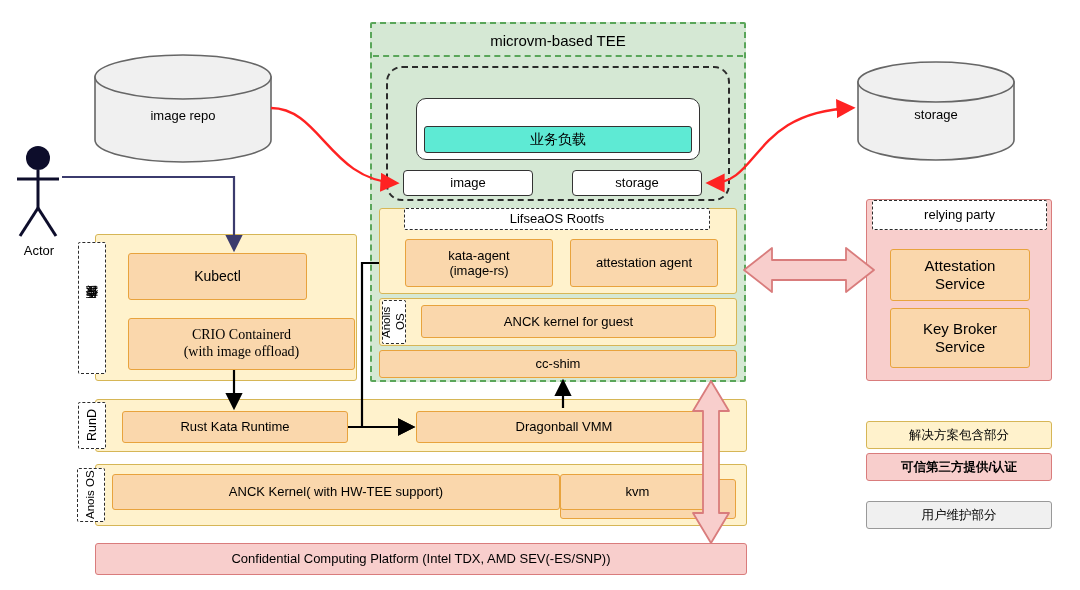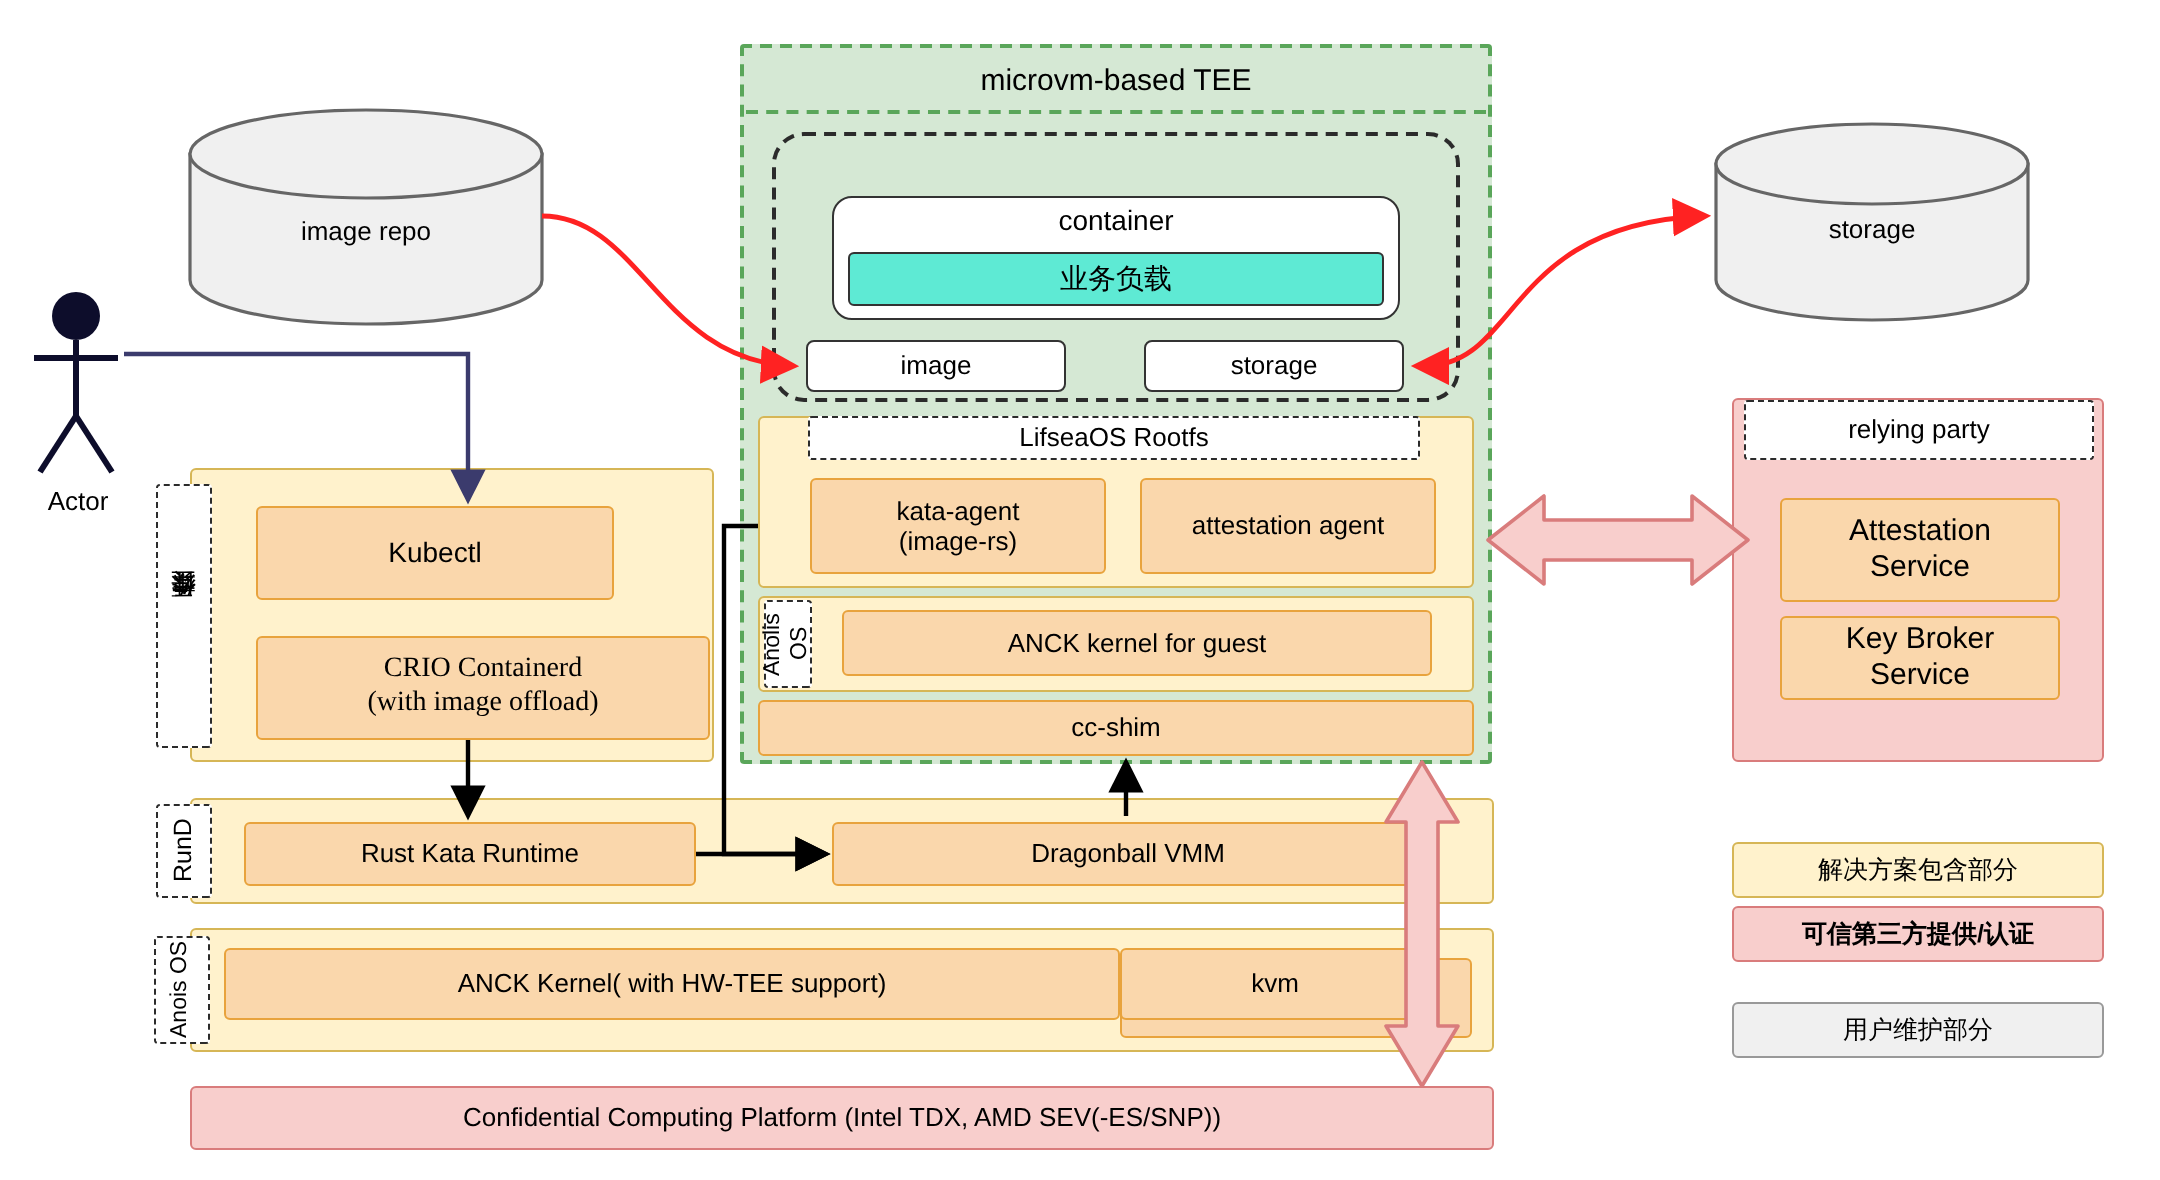--- a/index.html
+++ b/index.html
@@ -35,21 +35,20 @@
 <div id="stage">
 
   <div class="abs tee" style="left:370px;top:22px;width:376px;height:360px;"></div>
   <div class="abs ctr t15" style="left:370px;top:30px;width:376px;height:22px;">microvm-based TEE</div>
 
   <div class="abs" style="left:373px;top:55px;width:370px;height:0;border-top:2.5px dashed #5aa65a;"></div>
 
   <div class="abs poddash" style="left:386px;top:66px;width:344px;height:135px;"></div>
 
   <div class="abs whiteround" style="left:416px;top:98px;width:284px;height:62px;"></div>
-  <div class="abs ctr t14" style="left:416px;top:101px;width:284px;height:19px;">container</div>
   <div class="abs white ctr t14" style="left:424px;top:126px;width:268px;height:27px;">业务负载</div>
 
   <div class="abs whiteround ctr t13" style="left:403px;top:170px;width:130px;height:26px;border-radius:4px;">image</div>
   <div class="abs whiteround ctr t13" style="left:572px;top:170px;width:130px;height:26px;border-radius:4px;">storage</div>
 
   <div class="abs yellow" style="left:379px;top:208px;width:358px;height:86px;"></div>
   <div class="abs dashblk ctr t13" style="left:404px;top:208px;width:306px;height:22px;">LifseaOS Rootfs</div>
   <div class="abs orange ctr t13" style="left:405px;top:239px;width:148px;height:48px;flex-direction:column;">
      <span>kata-agent</span>
      <span>(image-rs)</span>
@@ -106,21 +105,21 @@
   <div class="abs orange ctr t13" style="left:560px;top:474px;width:155px;height:36px;">kvm</div>
 
   <div class="abs pink ctr t13" style="left:95px;top:543px;width:652px;height:32px;">Confidential Computing Platform (Intel TDX, AMD SEV(-ES/SNP))</div>
 
   <div class="abs pink" style="left:866px;top:199px;width:186px;height:182px;"></div>
   <div class="abs dashblk ctr t13" style="left:872px;top:200px;width:175px;height:30px;">relying party</div>
   <div class="abs orange ctr t15" style="left:890px;top:249px;width:140px;height:52px;flex-direction:column;">
      <span>Attestation</span>
      <span>Service</span>
   </div>
-  <div class="abs orange ctr t15" style="left:890px;top:308px;width:140px;height:42px;flex-direction:column;">
+  <div class="abs orange ctr t15" style="left:890px;top:308px;width:140px;height:60px;flex-direction:column;">
      <span>Key Broker</span>
      <span>Service</span>
   </div>
 
   <div class="abs yellow ctr t12" style="left:866px;top:421px;width:186px;height:28px;">解决方案包含部分</div>
   <div class="abs pink ctr t12" style="left:866px;top:453px;width:186px;height:28px;font-weight:bold;">可信第三方提供/认证</div>
   <div class="abs gray ctr t12" style="left:866px;top:501px;width:186px;height:28px;">用户维护部分</div>
 
   <svg class="overlay">
     <defs>

